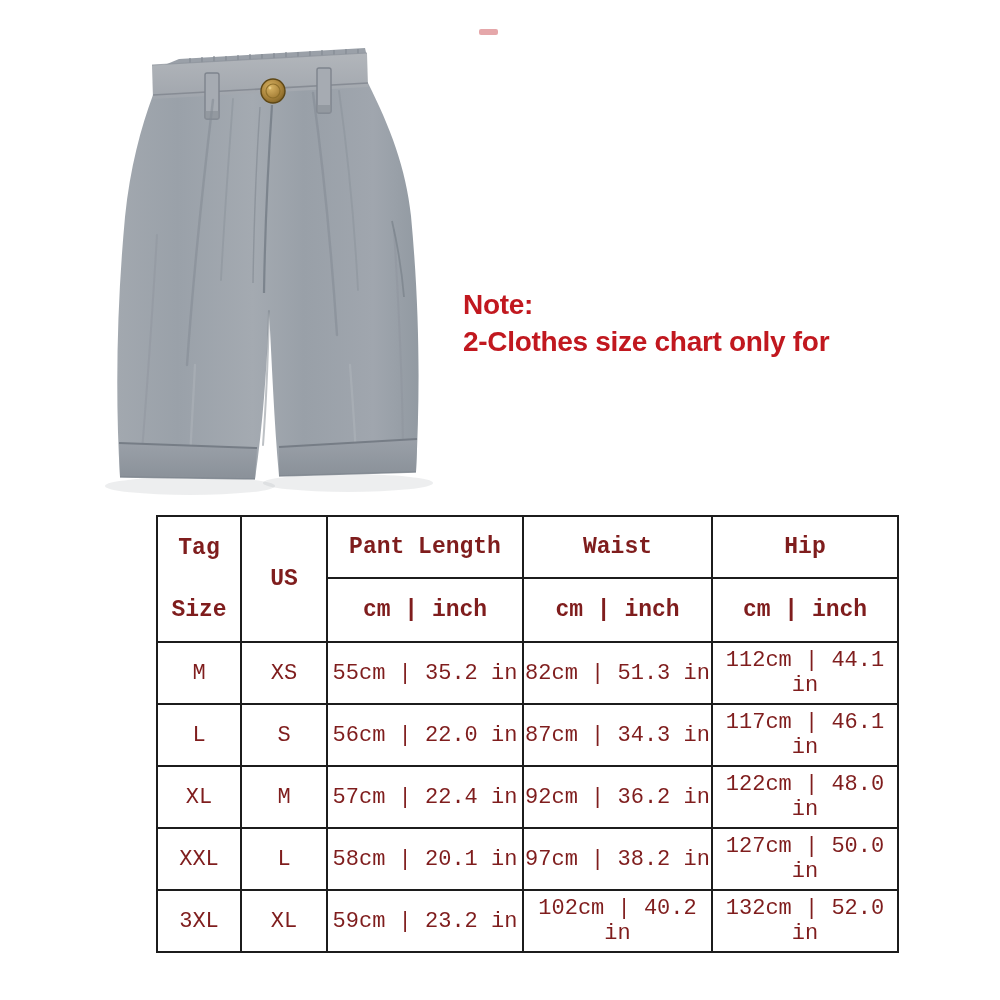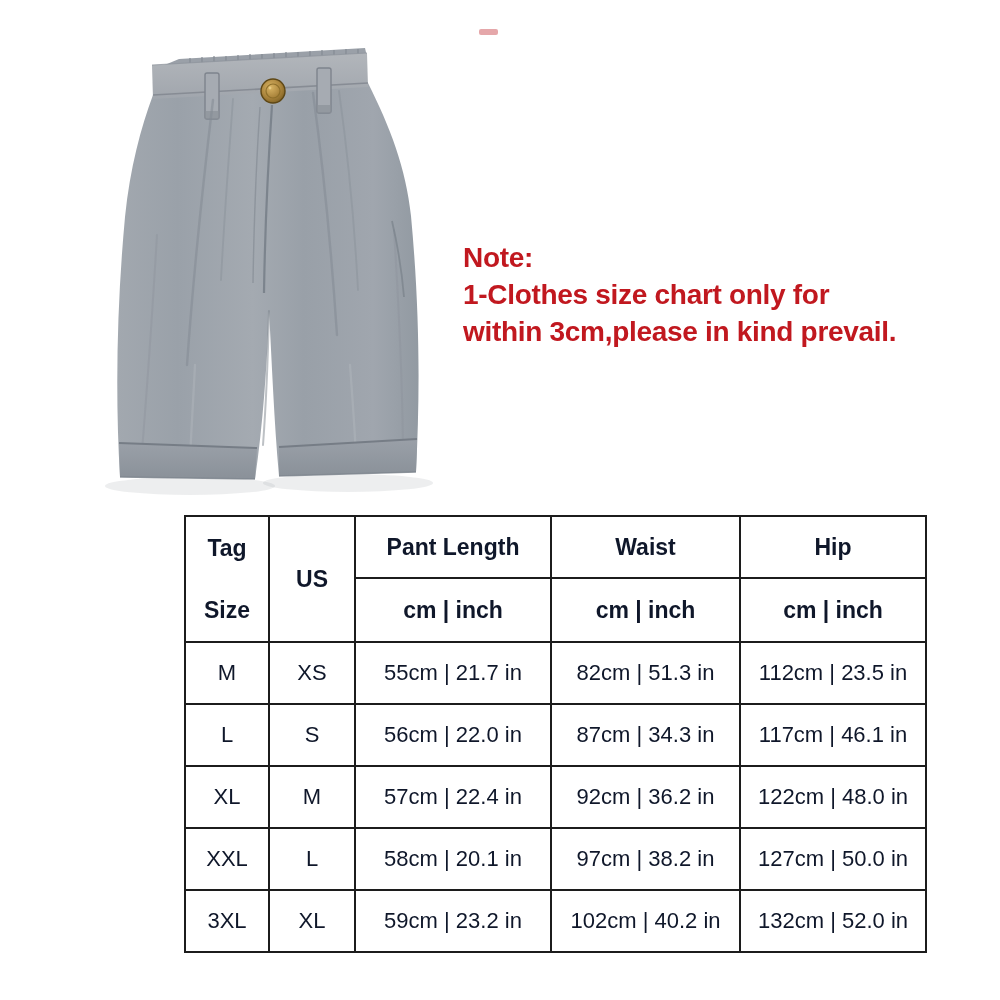--- a/index.html
+++ b/index.html
@@ -21,23 +21,22 @@
     font-size:28px;font-weight:700;letter-spacing:-.3px;
     line-height:37px;
   }
   .note div{white-space:nowrap;}
   
   .chart{
     position:absolute;left:156px;top:515px;
   }
   table.size{
     border-collapse:collapse;table-layout:fixed;
-    font-family:Liberation Sans, sans-serif;
-    color:#0f172a;
-    margin-left:28px;
+    font-family:Liberation Mono, monospace;
+    color:#7f1d1d;
   }
   table.size th,table.size td{
     border:2px solid #1c1c1c;text-align:center;vertical-align:middle;
     padding:0;overflow:hidden;
   }
   table.size th{font-weight:700;font-size:23px;}
   table.size td{font-weight:400;font-size:22px;}
   .h1{height:59px;}
   .h2{height:60px;}
   .dr{height:62px;}
@@ -155,24 +154,23 @@
       <g>
         <path d="M 184 412 L 322 404 L 321 437 L 184 441 Z" fill="url(#cuffGrad)"></path>
         <path d="M 184 412 L 322 404" stroke="#767d86" stroke-width="2" fill="none"></path>
         <path d="M 184 441 L 321 437" stroke="#7d848d" stroke-width="1.6" fill="none" opacity="0.8"></path>
       </g>
     </svg>
   </div>
 
   <div class="watermark" style="background:#e0989b;"></div>
 
-  <div class="note" style="color:#c1181f;">
+  <div class="note" style="color:#c1181f;margin-top:47px;">
     <div>Note:</div>
-    <div>1-Clothes size chart only for</div>
-    <div>within 3cm,please in kind prevail.</div>
+    <div>2-Clothes size chart only for</div>
   </div>
 
   <div class="chart">
     <table class="size">
       <colgroup>
         <col style="width:84px">
           <col style="width:86px">
         <col style="width:196px">
           <col style="width:189px">
           <col style="width:186px">
@@ -187,23 +185,23 @@
           <th>Hip</th>
         </tr>
         <tr class="h2">
           <th>cm | inch</th>
           <th>cm | inch</th>
           <th>cm | inch</th>
         </tr>
         <tr class="dr">
           <td>M</td>
           <td>XS</td>
-          <td>55cm | 21.7 in</td>
+          <td>55cm | 35.2 in</td>
           <td>82cm | 51.3 in</td>
-          <td>112cm | 23.5 in</td>
+          <td>112cm | 44.1 in</td>
         </tr>
         <tr class="dr">
           <td>L</td>
           <td>S</td>
           <td>56cm | 22.0 in</td>
           <td>87cm | 34.3 in</td>
           <td>117cm | 46.1 in</td>
         </tr>
         <tr class="dr">
           <td>XL</td>

